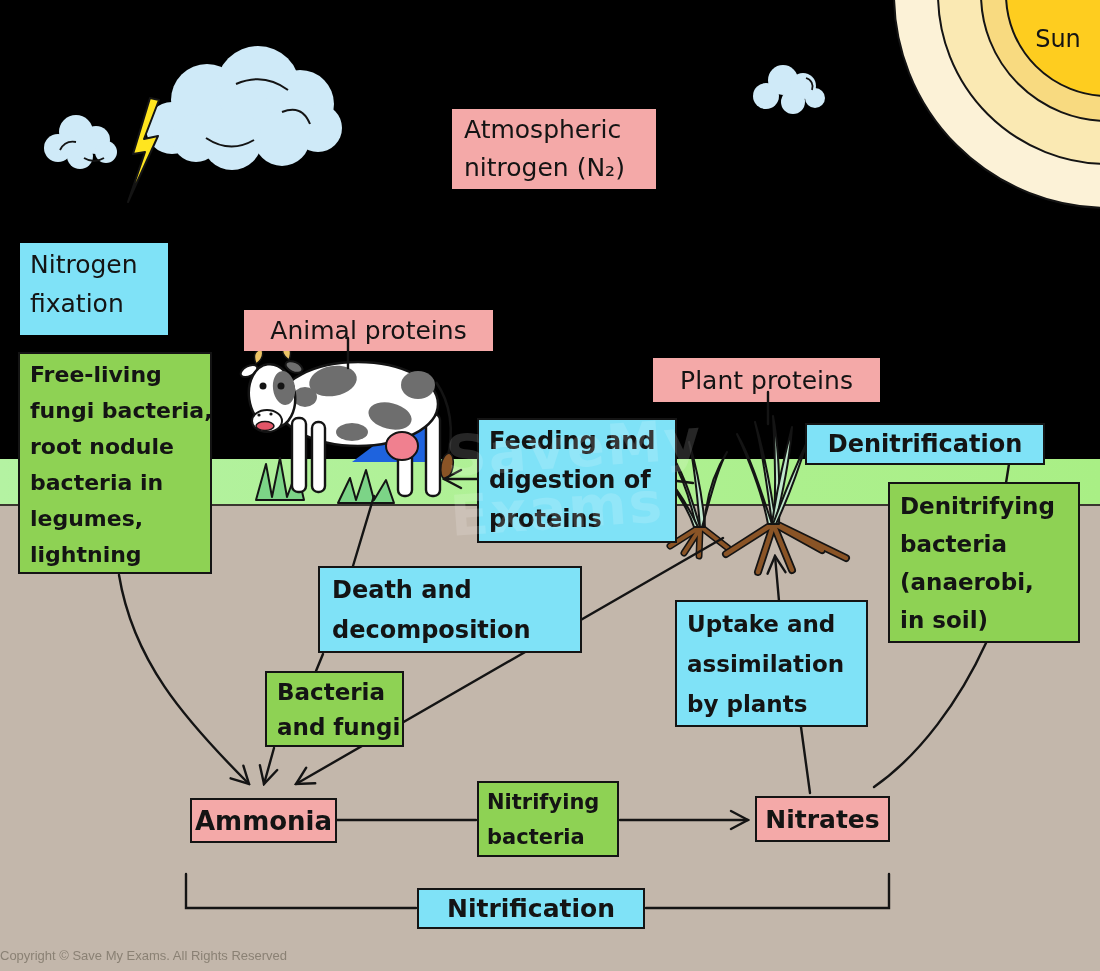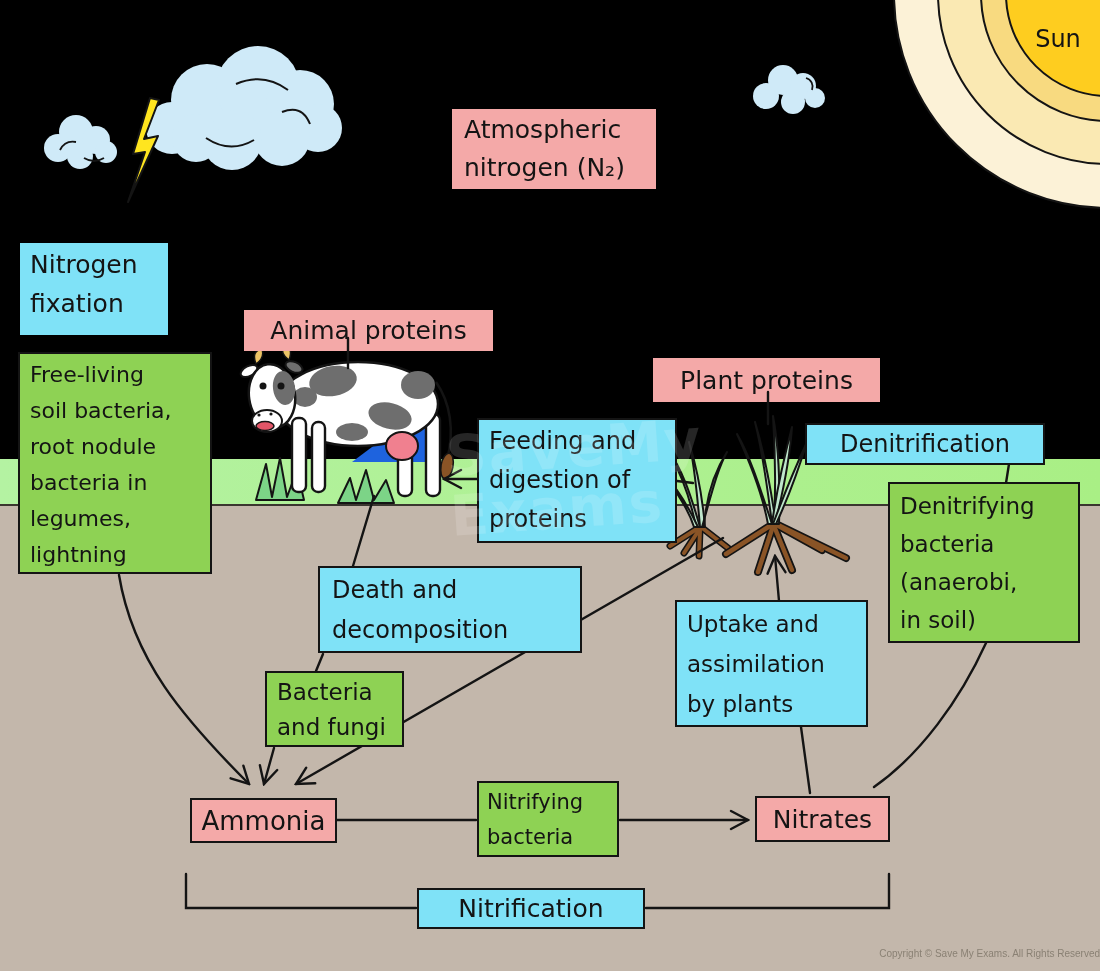--- a/index.html
+++ b/index.html
@@ -9,27 +9,27 @@
   #grass{top:459px;height:46px;background:linear-gradient(90deg,#b4f2a2,var(--grass,#a9ef85));}
   #soil{top:505px;height:466px;background:var(--soil,#c3b7ab);}
   svg.layer{position:absolute;left:0;top:0;width:1100px;height:971px;pointer-events:none;}
   #art{z-index:1;}
   #ticks{z-index:3;}
   .box{position:absolute;z-index:2;box-sizing:border-box;font-size:24px;display:block;}
   .box .line{white-space:nowrap;}
   .pink{background:var(--pink,#f4a9a8);}
   .blue{background:var(--blue,#7fe2f7);}
   .green{background:var(--green,#8ed254);}
-  .bordered{border:2.5px solid #141414;}
+  .bordered{border:2.5px solid #141414;font-weight:bold;}
   .center{display:flex;align-items:center;justify-content:center;white-space:nowrap;}
   #watermark{position:absolute;left:448px;top:418px;z-index:4;transform:rotate(-4deg);
              font-weight:bold;font-size:56px;line-height:60px;letter-spacing:2px;
              color:rgba(255,255,255,0.15);pointer-events:none;}
-  #copyright{position:absolute;left:0;top:948px;width:100%;text-align:right;z-index:2;
-             font-family:"Liberation Sans",sans-serif;font-size:10px;color:#8a8174;}
+  #copyright{position:absolute;left:0;top:948px;width:100%;text-align:left;z-index:2;
+             font-family:"Liberation Sans",sans-serif;font-size:13px;color:#8a8174;}
   #sun-label{position:absolute;left:1018px;top:18px;width:80px;height:42px;z-index:2;
              font-size:24px;display:flex;align-items:center;justify-content:center;color:#141414;}
 </style>
 </head>
 <body>
 
 <div id="stage">
 
   <div id="grass" class="bg"></div>
   <div id="soil" class="bg"></div>
@@ -204,21 +204,21 @@
     <div class="line">Nitrogen</div>
     <div class="line">fixation</div>
   </div>
 
   <div class="box pink center" style="left:244px;top:310px;width:249px;height:41px;font-size:25px">Animal proteins</div>
 
   <div class="box pink center" style="left:653px;top:358px;width:227px;height:44px;font-size:25px">Plant proteins</div>
 
   <div class="box green bordered" style="left:18px;top:352px;width:194px;height:222px;font-size:22px;line-height:36px;padding:3px 0 0 10px">
     <div class="line">Free-living</div>
-    <div class="line">soil bacteria,</div>
+    <div class="line">fungi bacteria,</div>
     <div class="line">root nodule</div>
     <div class="line">bacteria in</div>
     <div class="line">legumes,</div>
     <div class="line">lightning</div>
   </div>
 
   <div class="box blue bordered" style="left:477px;top:418px;width:200px;height:125px;line-height:39px;padding:2px 0 0 10px">
     <div class="line">Feeding and</div>
     <div class="line">digestion of</div>
     <div class="line">proteins</div>

